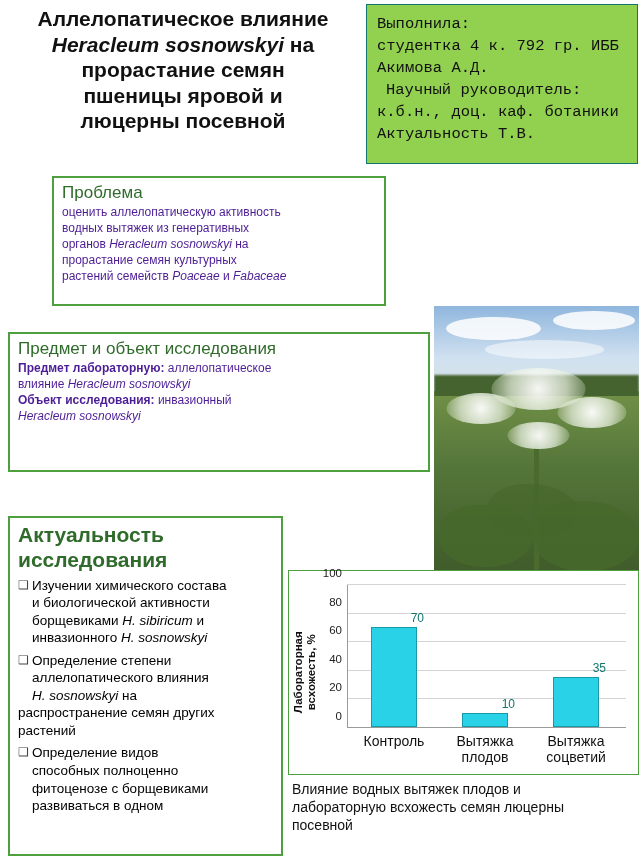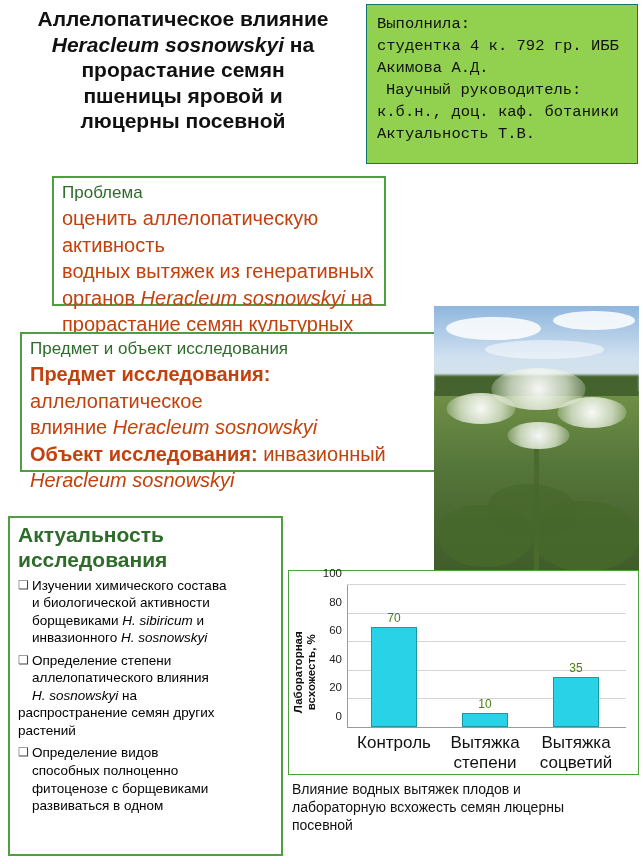--- a/index.html
+++ b/index.html
@@ -40,27 +40,27 @@
   
   .box {
     position: absolute;
     border: 2px solid #4e9f3d;
     background: #ffffff;
     padding: 5px 8px 7px 8px;
   }
   .box-head {
     font-size: 17px; color: #2f6b2a; margin-bottom: 2px; line-height: 1.2;
   }
-  .box-body { font-size: 20px; line-height: 1.32; color: #c2410c; }
+  .box-body { font-size: 12px; line-height: 1.32; color: #4c1d95; }
   .it { font-style: italic; }
   .bd { font-weight: bold; }
 
   #problem-box { left: 8px; top: 176px; width: 334px; height: 130px; margin-left: 44px; }
   #goal-box { left: 352px; top: 176px; width: 286px; height: 118px; }
-  #subject-box { left: 8px; top: 332px; width: 422px; height: 140px; margin-left: 12px; }
+  #subject-box { left: 8px; top: 332px; width: 422px; height: 140px; }
   #relevance-box { left: 8px; top: 516px; width: 275px; height: 340px; }
 
   
   .rel-head {
     font-size: 21px; font-weight: bold; color: #2f6b2a; line-height: 1.18;
     margin-bottom: 4px;
   }
   .rel-item {
     display: flex; font-size: 13.5px; line-height: 1.3; margin-bottom: 5px;
   }
@@ -139,26 +139,26 @@
   .ytick {
     position: absolute; right: calc(100% + 5px); transform: translateY(-50%);
     font-size: 11.5px; color: #222; white-space: nowrap;
   }
   .bar {
     position: absolute; bottom: 1px; width: 46px;
     background: #2ad2e8;
     border: 1px solid #1899a8;
   }
   .bar-value {
-    position: absolute; width: 60px; text-align: center;
-    font-size: 12px; color: #4d7c0f;
+    position: absolute; width: 60px; text-align: right;
+    font-size: 12px; color: #0f766e;
   }
   .xtick {
     position: absolute; top: calc(100% + 5px); width: 92px;
-    text-align: center; font-size: 17px; color: #111; line-height: 1.15;
+    text-align: center; font-size: 14px; color: #111; line-height: 1.15;
   }
   .chart-caption {
     position: absolute; left: 288px; top: 778px; width: 351px;
     font-size: 14px; line-height: 1.3; color: #111; padding: 2px 4px 0 4px;
   }
 </style>
 </head>
 <body>
 
 <div class="poster">
@@ -197,21 +197,21 @@
         <span>растений семейств </span><span class="it">Poaceae</span><span> и </span><span class="it">Fabaceae</span>
       </div>
     </div>
   </div>
 
 
   <div class="box" id="subject-box">
     <div class="box-head">Предмет и объект исследования</div>
     <div class="box-body">
       <div>
-        <span class="bd">Предмет исследования:</span><span> аллелопатическое</span>
+        <span class="bd">Предмет лабораторную:</span><span> аллелопатическое</span>
       </div>
       <div>
         <span>влияние </span><span class="it">Heracleum sosnowskyi</span>
       </div>
       <div>
         <span class="bd">Объект исследования:</span><span> инвазионный</span>
       </div>
       <div>
         <span class="it">Heracleum sosnowskyi</span>
       </div>
@@ -316,21 +316,21 @@
 
         <div class="bar-value" style="left:17px;bottom:72%;">70</div>
         <div class="bar-value" style="left:108px;bottom:12%;">10</div>
         <div class="bar-value" style="left:199px;bottom:37%;">35</div>
 
         <div class="xtick" style="left:1px;">
           <div>Контроль</div>
         </div>
         <div class="xtick" style="left:92px;">
           <div>Вытяжка</div>
-          <div>степени</div>
+          <div>плодов</div>
         </div>
         <div class="xtick" style="left:183px;">
           <div>Вытяжка</div>
           <div>соцветий</div>
         </div>
       </div>
     </div>
   </div>
 
   <div class="chart-caption">

